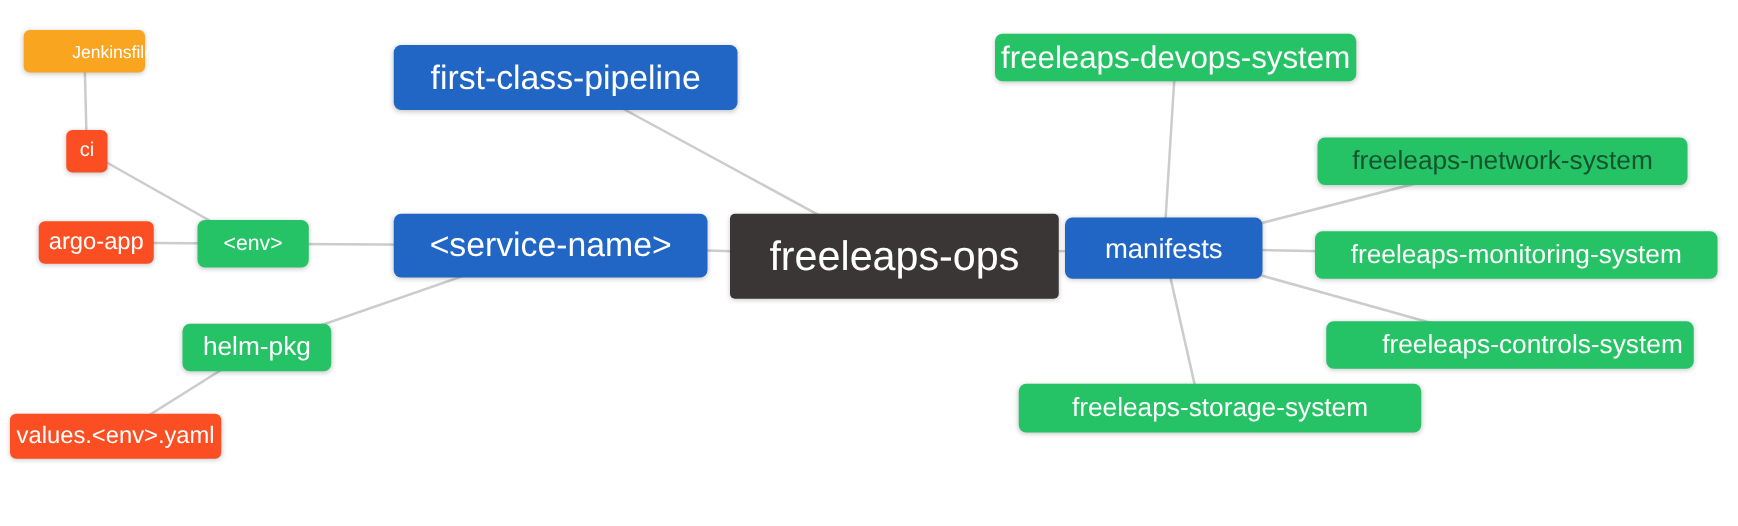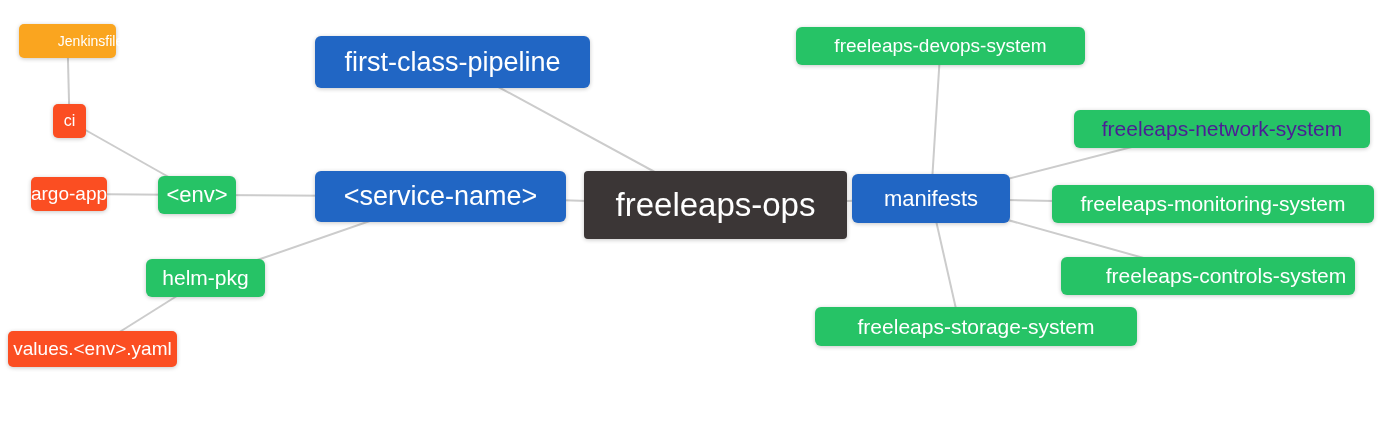--- a/index.html
+++ b/index.html
@@ -32,29 +32,29 @@
     color: #ffffff;
     border-radius: 6px;
     box-shadow: 0 1px 4px rgba(0,0,0,0.22);
     white-space: nowrap;
     cursor: default;
     user-select: none;
   }
   
   #n-jenkinsfile          { left: 19px;   top: 24px;  width: 97px;  height: 34px; font-size: 14px; border-radius: 5px; }
   #n-ci                   { left: 53px;   top: 104px; width: 33px;  height: 34px; font-size: 16px; border-radius: 5px; }
-  #n-argo_app             { left: 31px;   top: 177px; width: 76px;  height: 34px; font-size: 19px; border-radius: 5px; }
-  #n-env                  { left: 158px;  top: 176px; width: 78px;  height: 38px; font-size: 22px; }
+  #n-argo_app             { left: 31px;   top: 177px; width: 92px;  height: 34px; font-size: 19px; border-radius: 5px; }
+  #n-env                  { left: 158px;  top: 176px; width: 89px;  height: 38px; font-size: 17px; }
   #n-helm_pkg             { left: 146px;  top: 259px; width: 119px; height: 38px; font-size: 21px; }
   #n-values_env_yaml      { left: 8px;    top: 331px; width: 169px; height: 36px; font-size: 19px; border-radius: 5px; }
   #n-first_class_pipeline { left: 315px;  top: 36px;  width: 275px; height: 52px; font-size: 27px; }
   #n-service_name         { left: 315px;  top: 171px; width: 251px; height: 51px; font-size: 27px; }
   #n-root                 { left: 584px;  top: 171px; width: 263px; height: 68px; font-size: 33px; border-radius: 4px; }
   #n-manifests            { left: 852px;  top: 174px; width: 158px; height: 49px; font-size: 22px; }
-  #n-devops_system        { left: 796px;  top: 27px;  width: 289px; height: 38px; font-size: 19px; }
+  #n-devops_system        { left: 796px;  top: 27px;  width: 289px; height: 38px; font-size: 25px; }
   #n-network_system       { left: 1054px; top: 110px; width: 296px; height: 38px; font-size: 21px; }
   #n-monitoring_system    { left: 1052px; top: 185px; width: 322px; height: 38px; font-size: 21px; }
   #n-controls_system      { left: 1061px; top: 257px; width: 294px; height: 38px; font-size: 21px; }
   #n-storage_system       { left: 815px;  top: 307px; width: 322px; height: 39px; font-size: 21px; }
 </style>
 </head>
 <body>
 
 <div class="canvas" id="canvas">
   <svg id="edges">
@@ -78,17 +78,17 @@
   <div class="node" id="n-ci" style="background: rgb(251, 78, 34); color: rgb(255, 255, 255);">ci</div>
   <div class="node" id="n-argo_app" style="background: rgb(251, 78, 34); color: rgb(255, 255, 255);">argo-app</div>
   <div class="node" id="n-env" style="background: rgb(38, 195, 102); color: rgb(255, 255, 255);">&lt;env&gt;</div>
   <div class="node" id="n-helm_pkg" style="background: rgb(38, 195, 102); color: rgb(255, 255, 255);">helm-pkg</div>
   <div class="node" id="n-values_env_yaml" style="background: rgb(251, 78, 34); color: rgb(255, 255, 255);">values.&lt;env&gt;.yaml</div>
   <div class="node" id="n-first_class_pipeline" style="background: rgb(33, 102, 196); color: rgb(255, 255, 255);">first-class-pipeline</div>
   <div class="node" id="n-service_name" style="background: rgb(33, 102, 196); color: rgb(255, 255, 255);">&lt;service-name&gt;</div>
   <div class="node" id="n-root" style="background: rgb(59, 54, 54); color: rgb(255, 255, 255);">freeleaps-ops</div>
   <div class="node" id="n-manifests" style="background: rgb(33, 102, 196); color: rgb(255, 255, 255);">manifests</div>
   <div class="node" id="n-devops_system" style="background: rgb(38, 195, 102); color: rgb(255, 255, 255);">freeleaps-devops-system</div>
-  <div class="node" id="n-network_system" style="background: rgb(38, 195, 102); color: #4c1d95; margin-left: 20px;">freeleaps-network-system</div>
+  <div class="node" id="n-network_system" style="background: rgb(38, 195, 102); color: #14532d;">freeleaps-network-system</div>
   <div class="node" id="n-monitoring_system" style="background: rgb(38, 195, 102); color: rgb(255, 255, 255);">freeleaps-monitoring-system</div>
   <div class="node" id="n-controls_system" style="background: rgb(38, 195, 102); color: rgb(255, 255, 255); padding-left: 36px;">freeleaps-controls-system</div>
   <div class="node" id="n-storage_system" style="background: rgb(38, 195, 102); color: rgb(255, 255, 255);">freeleaps-storage-system</div>
 </div>
 
 </body></html>

